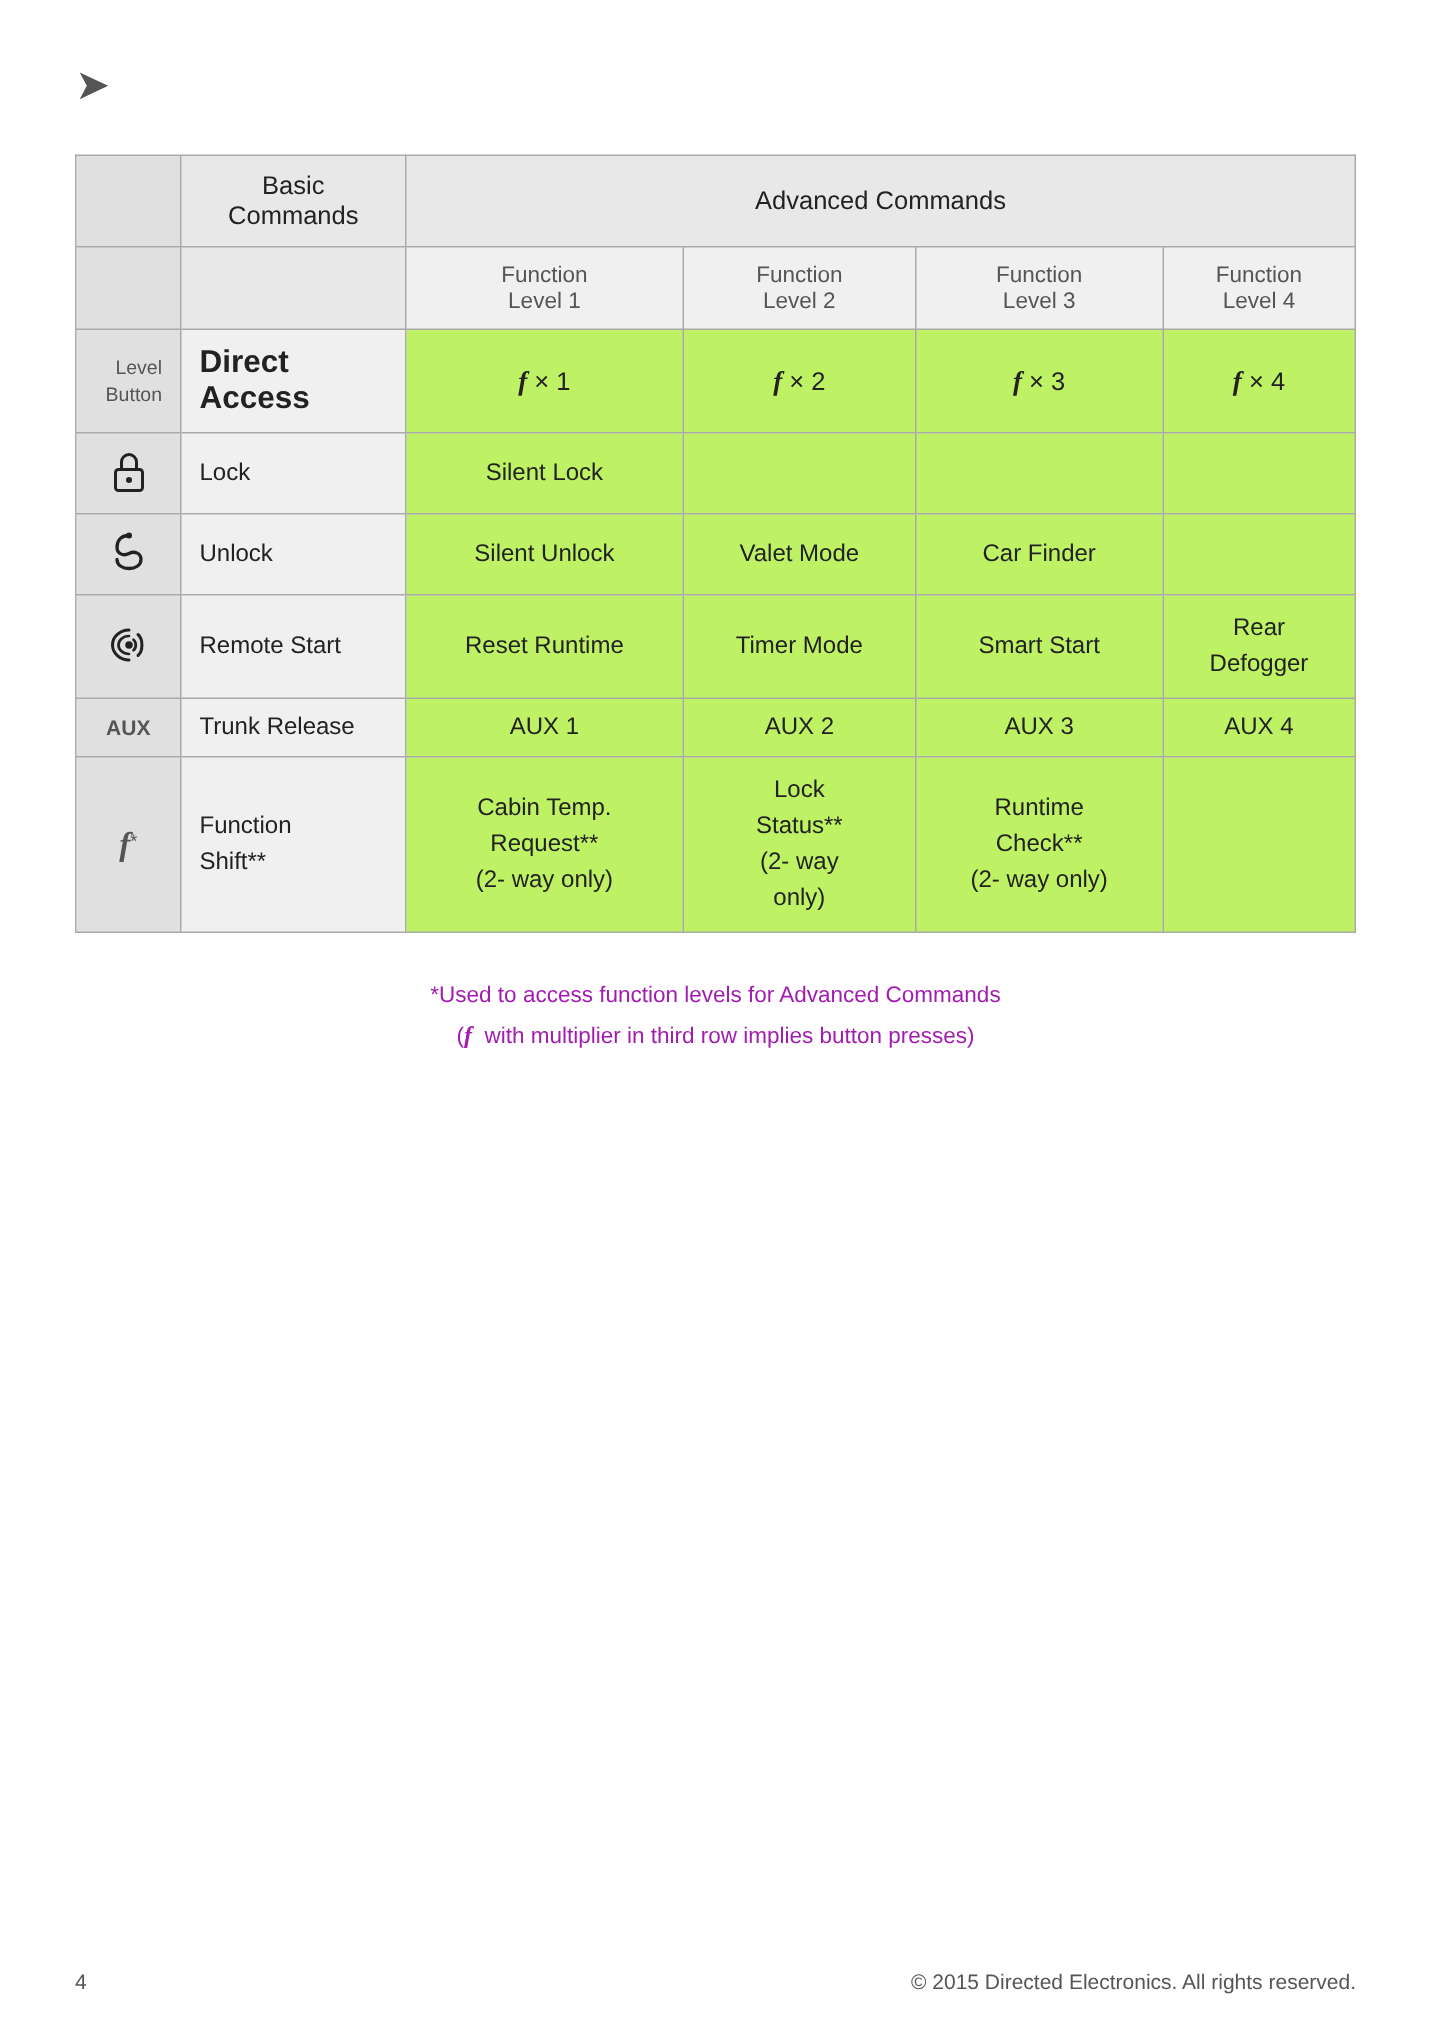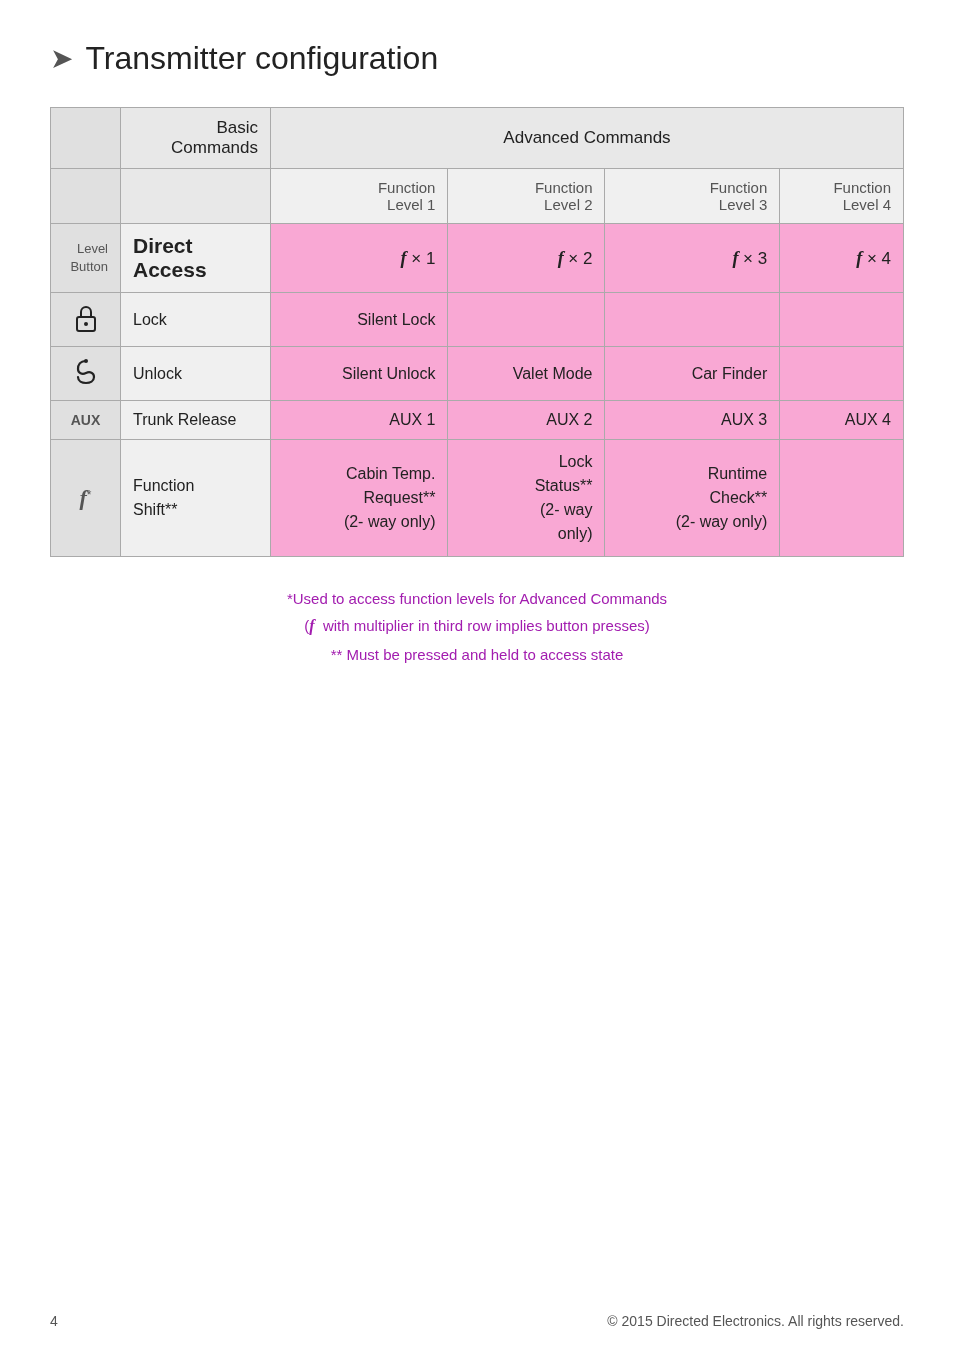--- a/index.html
+++ b/index.html
@@ -25,37 +25,37 @@
     }
     table {
       width: 100%;
       border-collapse: collapse;
       margin-bottom: 28px;
     }
     th, td {
       border: 1px solid #aaa;
       padding: 10px 12px;
       vertical-align: middle;
-      text-align: right;
+      text-align: center;
     }
     
     .header-row-1 th {
       background: #e8e8e8;
       font-size: 17px;
       font-weight: 400;
     }
     .header-row-2 td {
       background: #f0f0f0;
       font-size: 15px;
       color: #555;
       font-weight: 400;
     }
     
     .data-row td {
-      background: #f9a8d4;
+      background: #bef264;
       font-size: 16px;
     }
     .data-row td:first-child {
       background: #e0e0e0;
       font-size: 14px;
       color: #555;
       text-align: center;
     }
     .data-row td:nth-child(2) {
       background: #f0f0f0;
@@ -113,21 +113,20 @@
     }
     .cell-multiline {
       line-height: 1.5;
     }
   </style>
 </head>
 <body>
 
 <div class="page-title">
   <span class="arrow">➤</span>
-  <span>Transmitter configuration</span>
 </div>
 
 <table>
   <thead>
     <tr class="header-row-1">
       <th style="width:70px;background:#e0e0e0;"></th>
       <th style="width:150px;">
         <span style="white-space:pre-line;">Basic
 Commands</span>
       </th>
@@ -190,20 +189,36 @@
           <circle cx="14" cy="4" r="2" fill="#222"></circle>
         </svg>
       </td>
       <td>Unlock</td>
       <td>Silent Unlock</td>
       <td>Valet Mode</td>
       <td>Car Finder</td>
       <td></td>
     </tr>
 
+    <tr class="data-row">
+      <td class="icon-cell">
+        <svg width="32" height="32" viewBox="0 0 32 32">
+          <path d="M16 6 C10 6 5 10.5 5 16 C5 21.5 10 26 16 26" fill="none" stroke="#222" stroke-width="2" stroke-linecap="round"></path>
+          <path d="M16 10 C12 10 9 12.7 9 16 C9 19.3 12 22 16 22" fill="none" stroke="#222" stroke-width="1.8" stroke-linecap="round"></path>
+          <path d="M22 9 C25.5 12 25.5 20 22 23" fill="none" stroke="#222" stroke-width="2" stroke-linecap="round"></path>
+          <path d="M19 12.5 C21 14 21 18 19 19.5" fill="none" stroke="#222" stroke-width="1.8" stroke-linecap="round"></path>
+          <circle cx="16" cy="16" r="2.5" fill="#222"></circle>
+        </svg>
+      </td>
+      <td>Remote Start</td>
+      <td>Reset Runtime</td>
+      <td>Timer Mode</td>
+      <td>Smart Start</td>
+      <td class="cell-multiline">Rear<br>Defogger</td>
+    </tr>
 
     <tr class="data-row">
       <td class="aux-cell"><strong>AUX</strong></td>
       <td>Trunk Release</td>
       <td>AUX 1</td>
       <td>AUX 2</td>
       <td>AUX 3</td>
       <td>AUX 4</td>
     </tr>
 
@@ -220,21 +235,18 @@
   </tbody>
 </table>
 
 <div class="footnotes">
   <div>
     <span>*Used to access function levels for Advanced Commands</span>
   </div>
   <div>
     (<span class="f-italic">f</span>&nbsp; with multiplier in third row implies button presses)
   </div>
-  <div>
-    <span>** Must be pressed and held to access state</span>
-  </div>
 </div>
 
 <div class="footer">
   <span>4</span>
   <span>© 2015 Directed Electronics. All rights reserved.</span>
 </div>
 
 </body></html>

